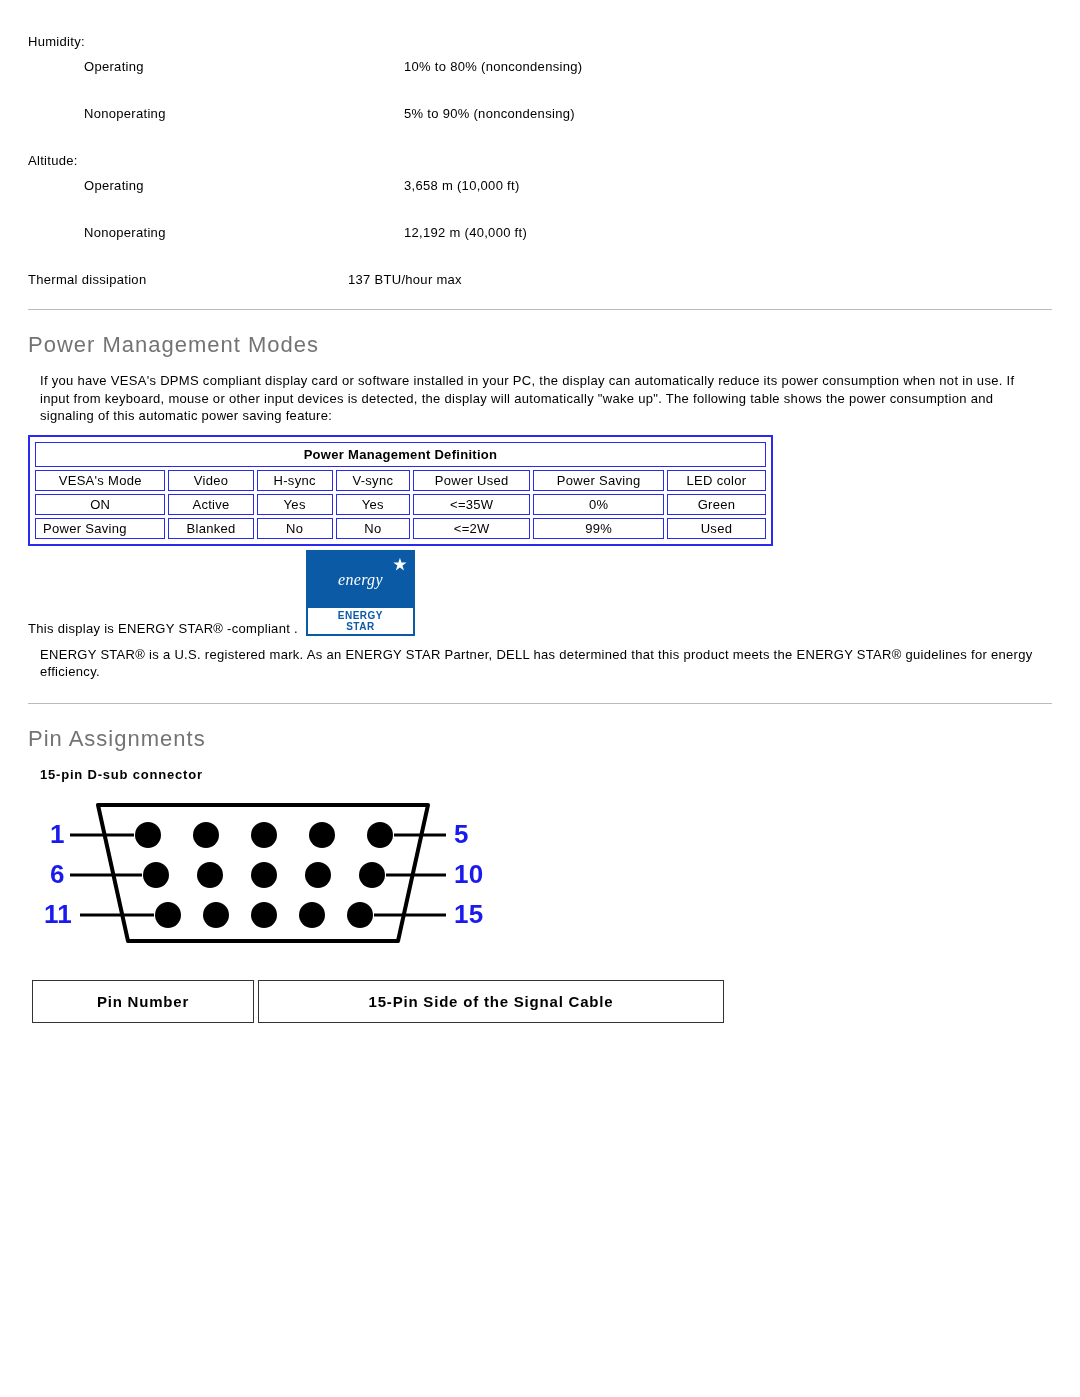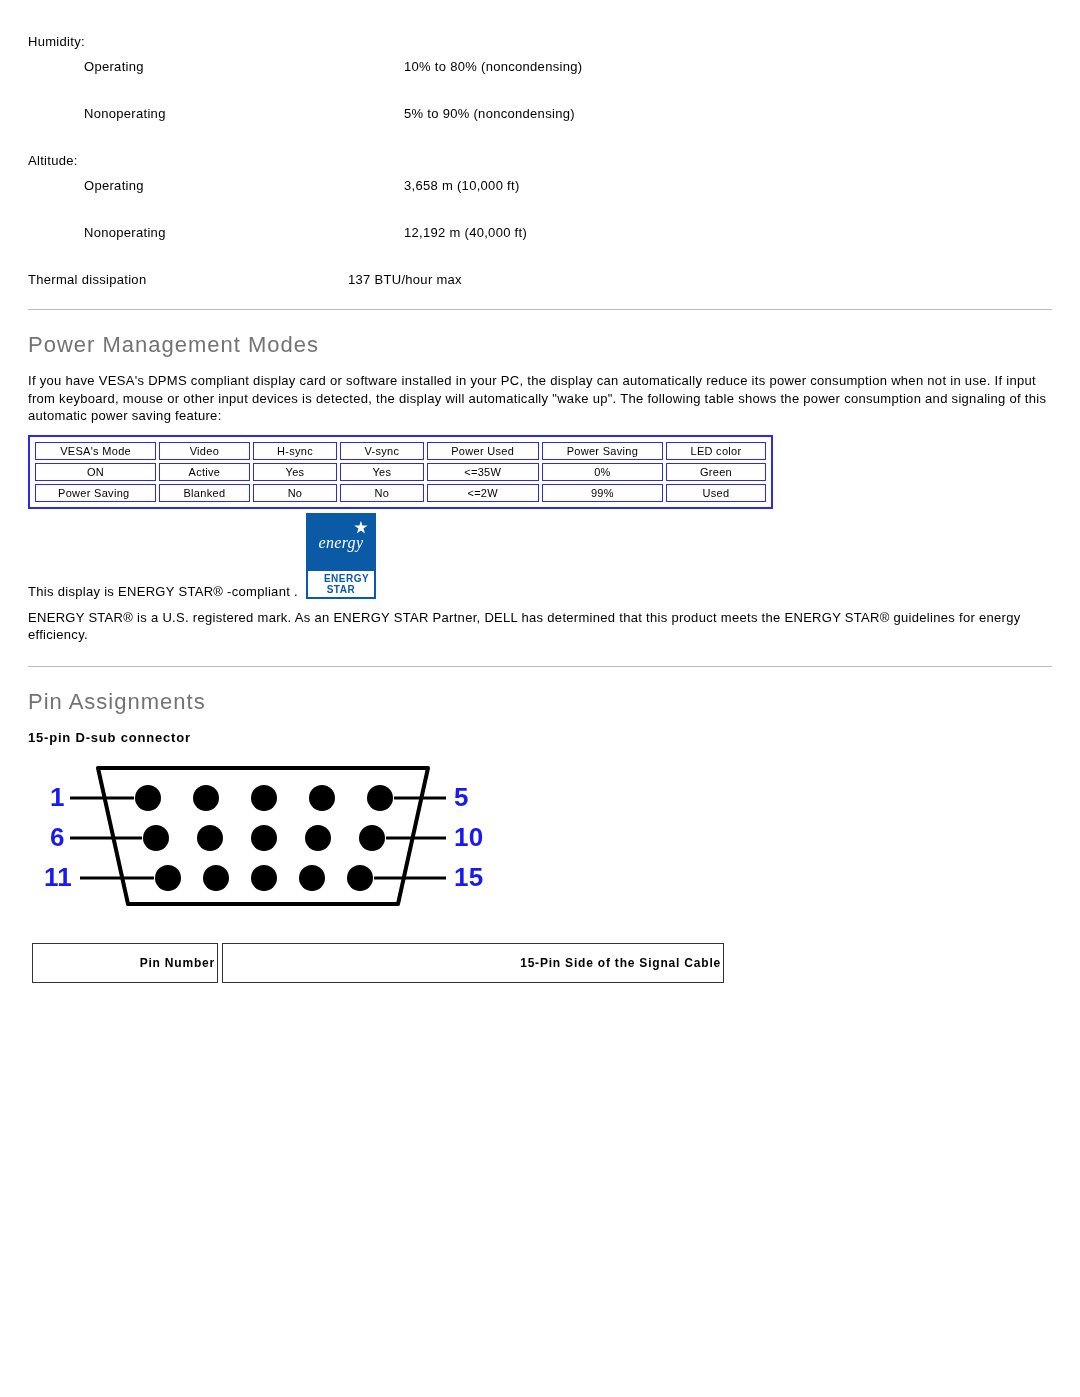--- a/index.html
+++ b/index.html
@@ -17,51 +17,51 @@
   .spec-val { flex: 1; }
   hr.sep { border: none; border-top: 1px solid #bbb; margin: 22px 0; }
   h2.section {
     color: #737373;
     font-family: Verdana, sans-serif;
     font-size: 22px;
     font-weight: normal;
     margin: 10px 0 14px 0;
     letter-spacing: 1px;
   }
-  p { margin: 10px 0; line-height: 1.35; }
+  p { margin: 10px 12px; line-height: 1.35; }
 
   
   table.pmd {
     border-collapse: separate;
     border-spacing: 3px;
     width: 745px;
     border: 2px solid #2a2aee;
     padding: 2px;
   }
   table.pmd th {
     font-weight: bold;
     text-align: center;
     border: 1px solid #2a2aee;
     padding: 4px 6px;
     font-size: 13px;
     background: #fff;
   }
   table.pmd td {
     border: 1px solid #2a2aee;
-    padding: 2px 22px;
-    text-align: center;
-    font-size: 11px;
+    padding: 2px 7px;
+    text-align: center;
+    font-size: 13px;
     margin-left: 39px;
   }
   table.pmd td.left { text-align: left; }
 
   
   .estar-line { display: flex; align-items: flex-end; gap: 8px; }
   .estar-badge {
-    width: 70px;
+    width: 109px;
     height: 86px;
     border: 2px solid #0a5aa6;
     box-sizing: border-box;
     display: flex;
     flex-direction: column;
     background: #0a5aa6;
   }
   .estar-top {
     flex: 1;
     display: flex;
@@ -96,24 +96,24 @@
   svg.connector { display: block; margin: 6px 0 18px 0; }
 
   
   table.pins {
     border-collapse: separate;
     border-spacing: 4px;
     width: 700px;
   }
   table.pins th {
     border: 1px solid #333;
-    padding: 12px 2px;
-    text-align: right;
+    padding: 12px 20px;
+    text-align: center;
     font-weight: bold;
-    font-size: 12px;
+    font-size: 15px;
     letter-spacing: 0.8px;
   }
 </style>
 </head>
 <body>
 
 <div class="spec-row">
   <div class="spec-lab">Humidity:</div>
 </div>
 <div class="spec-row">
@@ -146,20 +146,23 @@
   </div>
 </div>
 
 <hr class="sep">
 
 <h2 class="section">Power Management Modes</h2>
 <p>If you have VESA's DPMS compliant display card or software installed in your PC, the display can automatically reduce its power consumption when not in use. If input from keyboard, mouse or other input devices is detected, the display will automatically "wake up". The following table shows the power consumption and signaling of this automatic power saving feature:</p>
 
 <table class="pmd">
   <tbody>
+      <tr>
+        <th colspan="7">Power Management Definition</th>
+      </tr>
   <tr>
     <td>VESA's Mode</td>
     <td>Video</td>
     <td>H-sync</td>
     <td>V-sync</td>
     <td>Power Used</td>
     <td>Power Saving</td>
     <td>LED color</td>
   </tr>
   <tr>

